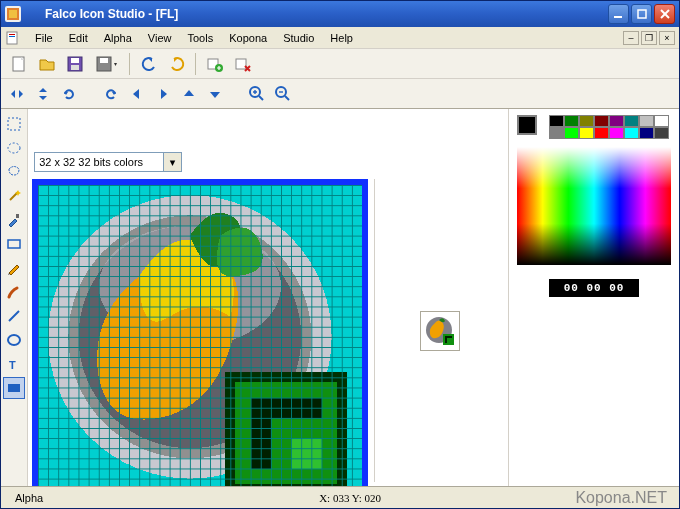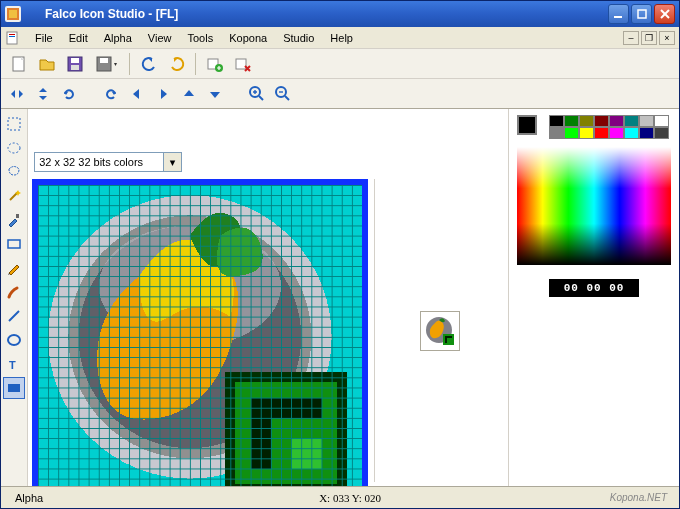--- a/index.html
+++ b/index.html
@@ -44,21 +44,21 @@
 .gradient { margin-top: 4px; width: 100%; height: 118px; background: linear-gradient(to bottom, rgba(255,255,255,1) 0%, rgba(255,255,255,0) 35%, rgba(0,0,0,0) 65%, rgba(0,0,0,1) 100%), linear-gradient(to right, #ff0000, #ffff00, #00ff00, #00ffff, #0000ff, #ff00ff, #ff0000); }
 .alpha-row { display: flex; align-items: center; gap: 6px; margin-top: 10px; }
 .slider-track { flex: 1; height: 3px; background: #c0c0c0; border: 1px solid #888; position: relative; }
 .slider-thumb { position: absolute; right: 0; top: -7px; width: 10px; height: 16px; background: #ece9d8; border: 1px solid #555; border-radius: 2px; }
 .hex-box { margin: 14px auto 0; width: 90px; text-align: center; }
 .hex-fg { background: #000; color: #fff; padding: 3px 0; font-weight: bold; letter-spacing: 1px; font-family: Liberation Mono, monospace; }
 .hex-bg { background: #fff; color: #000; padding: 3px 0; font-weight: bold; border: 1px solid #000; letter-spacing: 1px; }
 .statusbar { height: 22px; background: #ece9d8; border-top: 1px solid #aca899; display: flex; align-items: center; padding: 0 6px; }
 .status-cell { padding: 0 8px; }
 .status-cell.coords { margin-left: 260px; font-family: Liberation Serif, serif; }
-.watermark { margin-left: auto; color: #888; font-size: 10px; padding-right: 6px; font-style: italic; }
+.watermark { margin-left: auto; color: #888; font-size: 16px; padding-right: 6px; }
 svg { display: block; }
 </style>
 </head>
 <body>
 
 <div class="window">
 
   <div class="titlebar">
     <div class="app-icon">
       <svg width="12" height="12">

